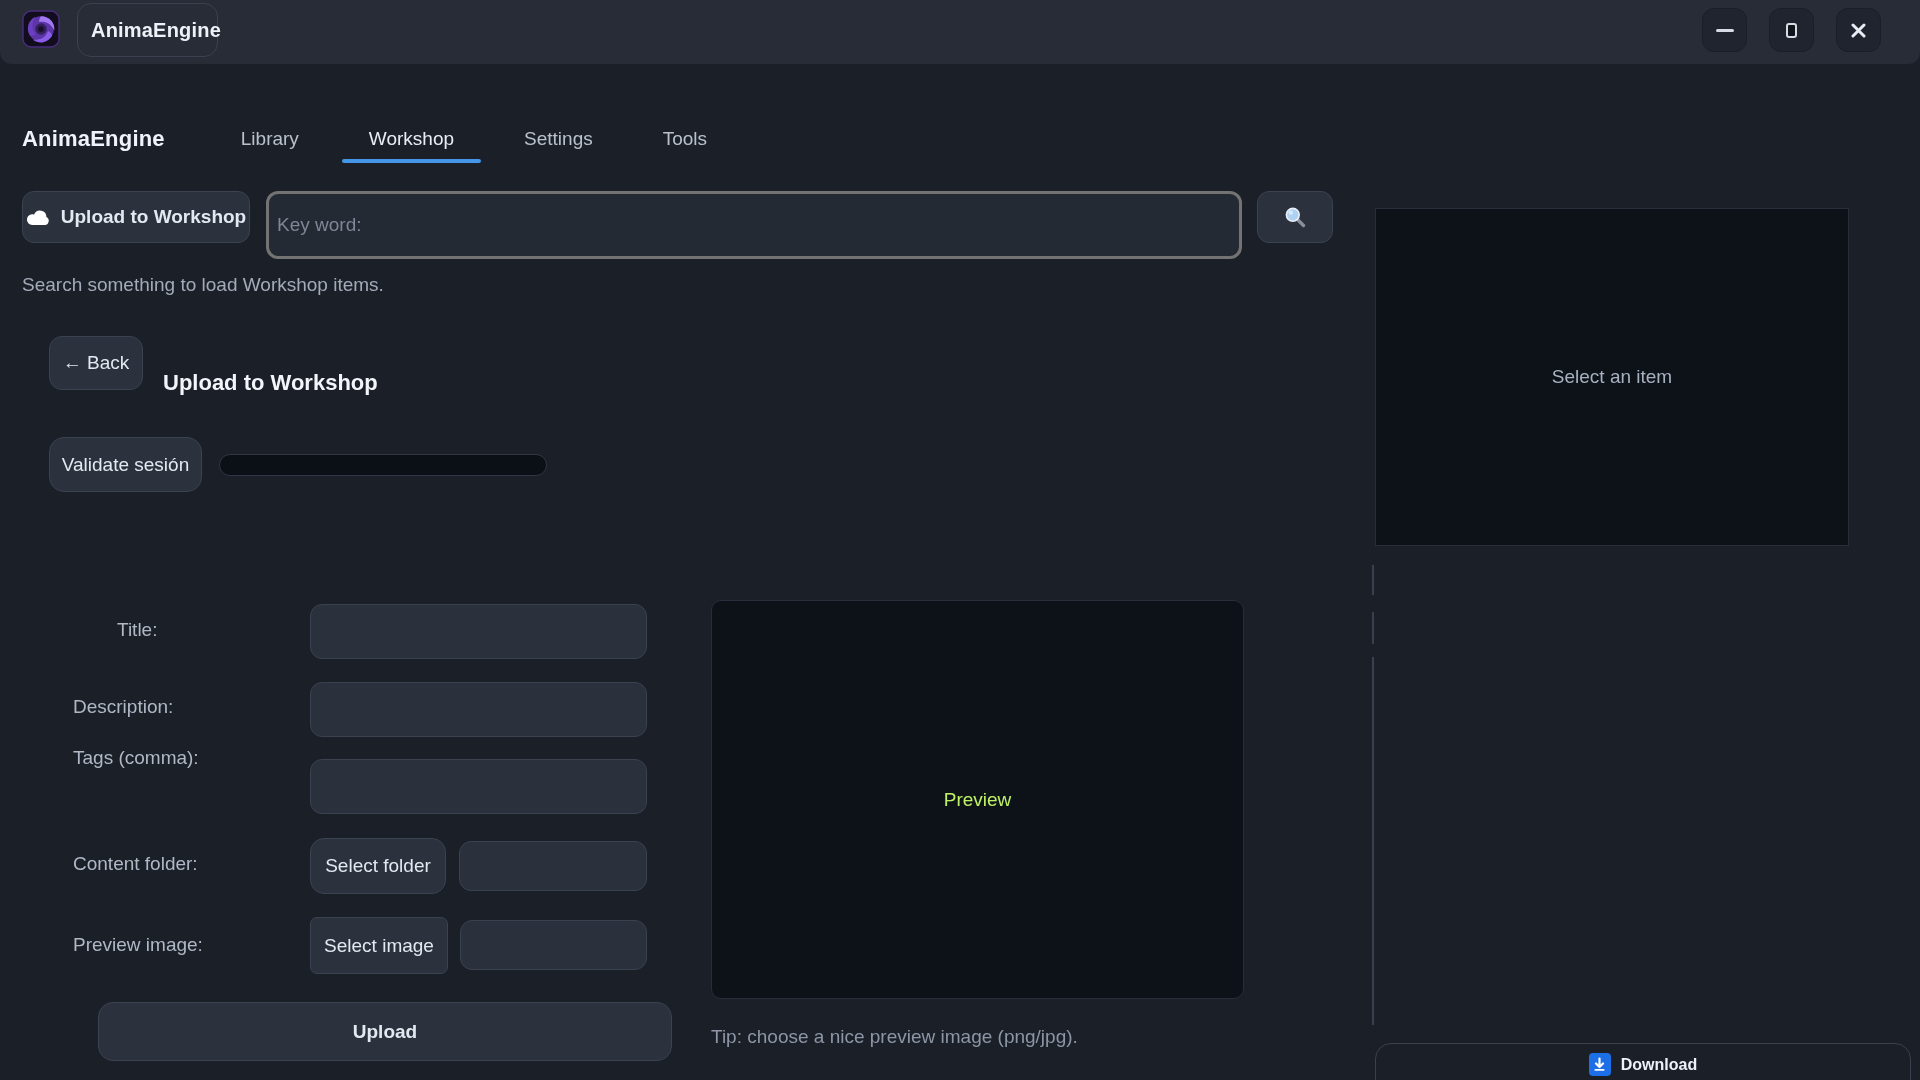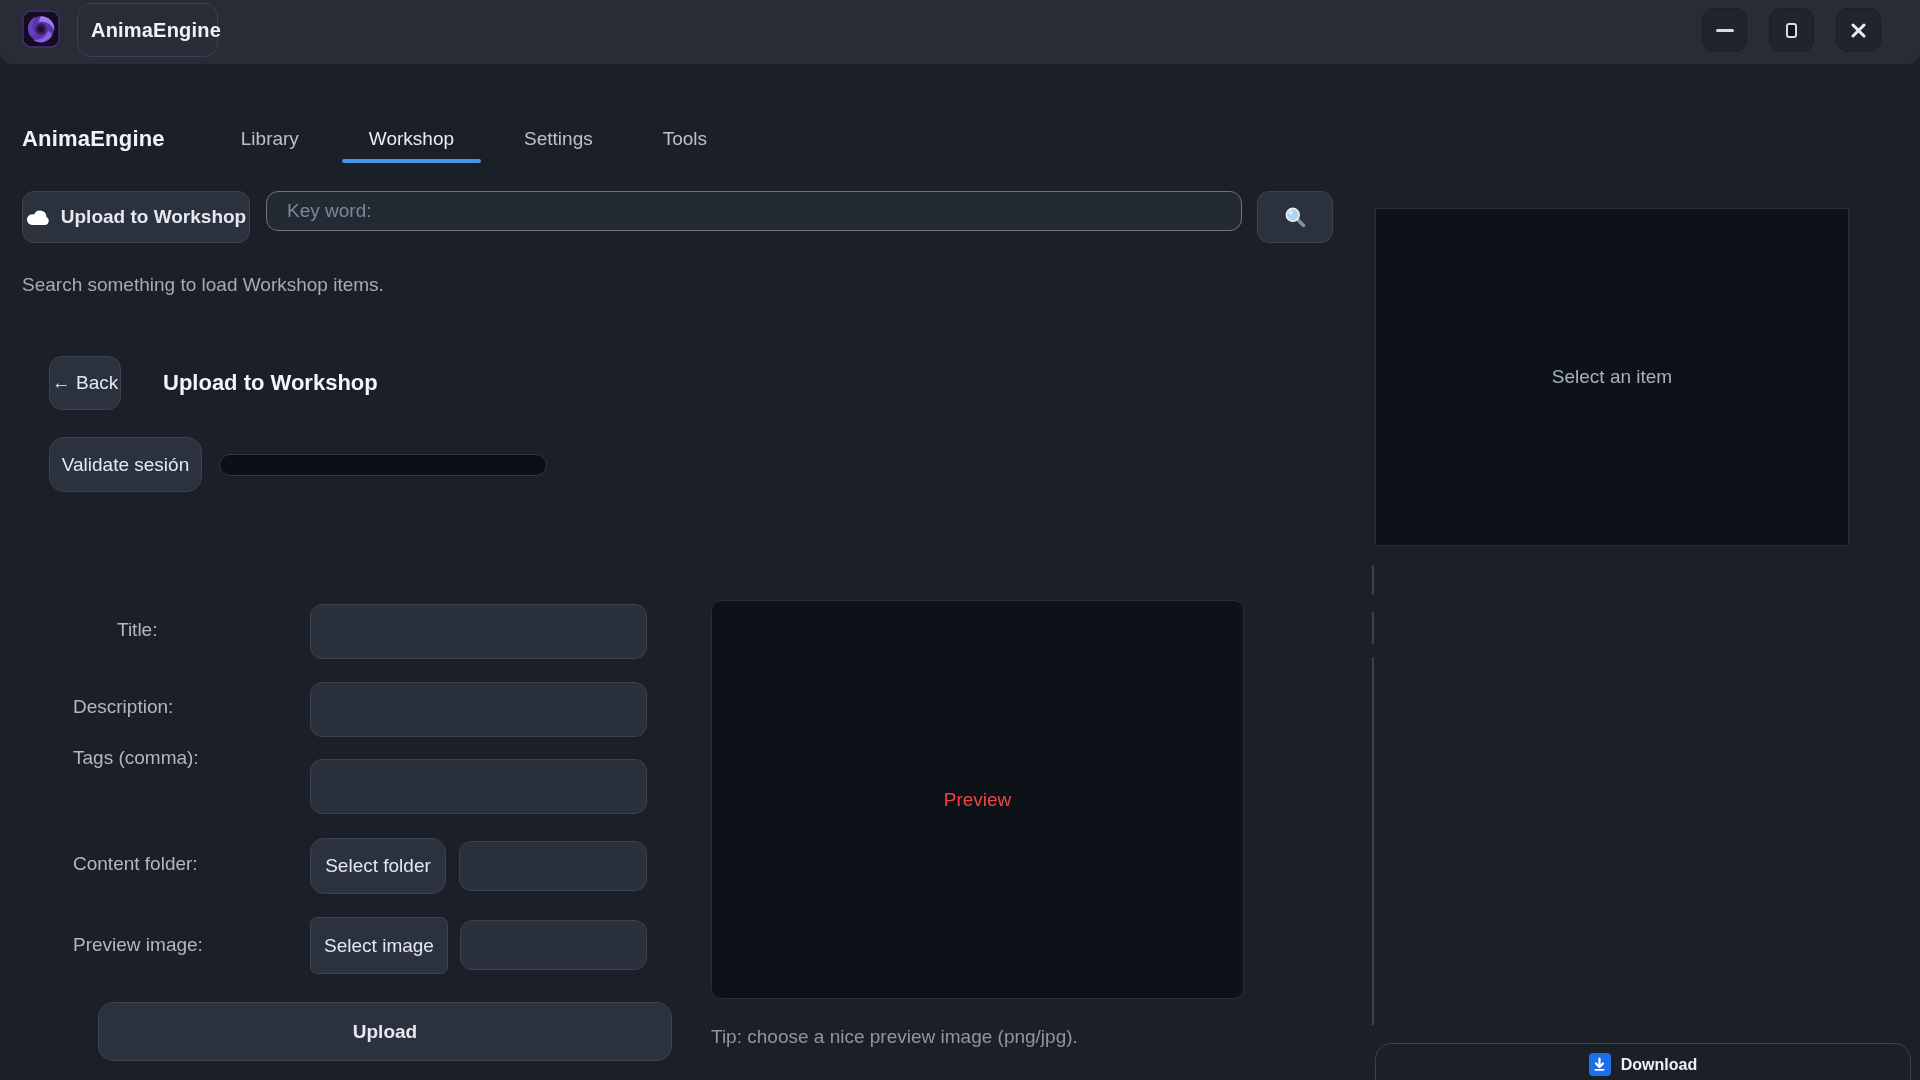--- a/index.html
+++ b/index.html
@@ -51,31 +51,31 @@
   }
 
   
   .btn{
     background:#2b313d; border:1px solid #3b4250; border-radius:12px;
     color:#e4e9f1; font-size:19px; font-family:"Liberation Sans",sans-serif;
     cursor:pointer; display:flex; align-items:center; justify-content:center;
   }
   .upload-ws-btn{ position:absolute; left:22px; top:191px; width:228px; height:52px; gap:10px; font-weight:bold; }
   .search-input{
-    position:absolute; left:266px; top:191px; width:976px; height:40px;
-    background:#242a34; border:1px solid #737373; border-radius:12px;
-    color:#dfe5ee; font-size:19px; padding:0 20px; outline:none;
+    position:absolute; left:266px; top:191px; width:976px; height:68px;
+    background:#242a34; border:3px solid #737373; border-radius:12px;
+    color:#dfe5ee; font-size:19px; padding:0 8px; outline:none;
     font-family:"Liberation Sans",sans-serif;
   }
   .search-input::placeholder{ color:#7e8795; }
   .search-btn{ position:absolute; left:1257px; top:191px; width:76px; height:52px; }
   .status-text{ position:absolute; left:22px; top:274px; font-size:19px; color:#a3abba; }
 
   
-  .back-btn{ position:absolute; left:49px; top:356px; width:72px; height:54px; font-size:19px; border-radius:13px; }
+  .back-btn{ position:absolute; left:49px; top:336px; width:94px; height:54px; font-size:19px; border-radius:13px; }
   .section-heading{
     position:absolute; left:163px; top:356px; height:54px; line-height:54px;
     font-size:22px; font-weight:bold; color:#f2f5fa;
   }
   .validate-btn{ position:absolute; left:49px; top:437px; width:153px; height:55px; border-radius:15px; }
   .progress-track{
     position:absolute; left:219px; top:454px; width:328px; height:22px;
     background:#0b0f16; border:1px solid #2f3744; border-radius:11px;
   }
 
@@ -84,21 +84,21 @@
     position:absolute; background:#2a303c; border:1px solid #3a4250; border-radius:12px;
     color:#dfe5ee; font-size:19px; padding:0 16px; outline:none;
     font-family:"Liberation Sans",sans-serif;
   }
   .upload-btn{ position:absolute; left:62px; top:1002px; width:574px; height:59px; border-radius:15px; font-weight:bold;margin-left:36px; }
 
   
   .dark-panel{
     position:absolute; background:#0d1118; border:1px solid #272e3a; border-radius:10px;
     display:flex; align-items:center; justify-content:center;
-    font-size:19px; color:#ef4444;
+    font-size:19px; color:#bef264;
   }
   .preview-panel{ left:711px; top:600px; width:533px; height:399px; }
   .tip-text{ position:absolute; left:711px; top:1026px; font-size:19px; color:#8d96a6; }
 
   
   .select-panel{ left:1375px; top:208px; width:474px; height:338px; border-radius:0; color:#a8b1c0; }
   .divider-seg{ position:absolute; left:1372px; width:2px; background:#39414e; }
   .seg1{ top:565px; height:30px; }
   .seg2{ top:612px; height:32px; }
   .seg3{ top:657px; height:368px; }

